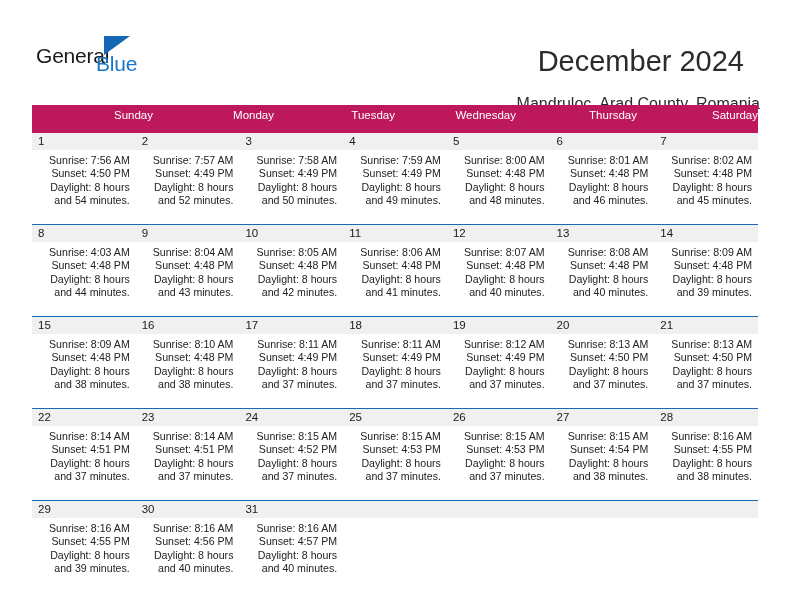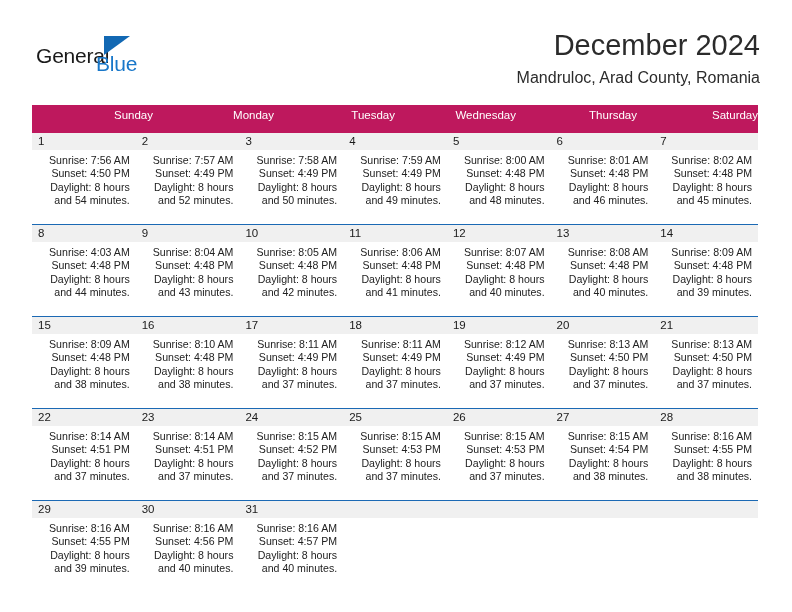--- a/index.html
+++ b/index.html
@@ -72,21 +72,21 @@
     right: 0;
     top: 0;
     text-align: right;
   }
   .cal-title {
     font-size: 29px;
     color: #2b2b2b;
     line-height: 34px;
     white-space: nowrap;
     font-weight: normal;
-    margin: 0;
+    margin: 16px;
   }
   .cal-subtitle {
     font-size: 16px;
     color: #2b2b2b;
     line-height: 20px;
     white-space: nowrap;
     margin: 6px 0 0 0;
     font-weight: normal;
   }
 

